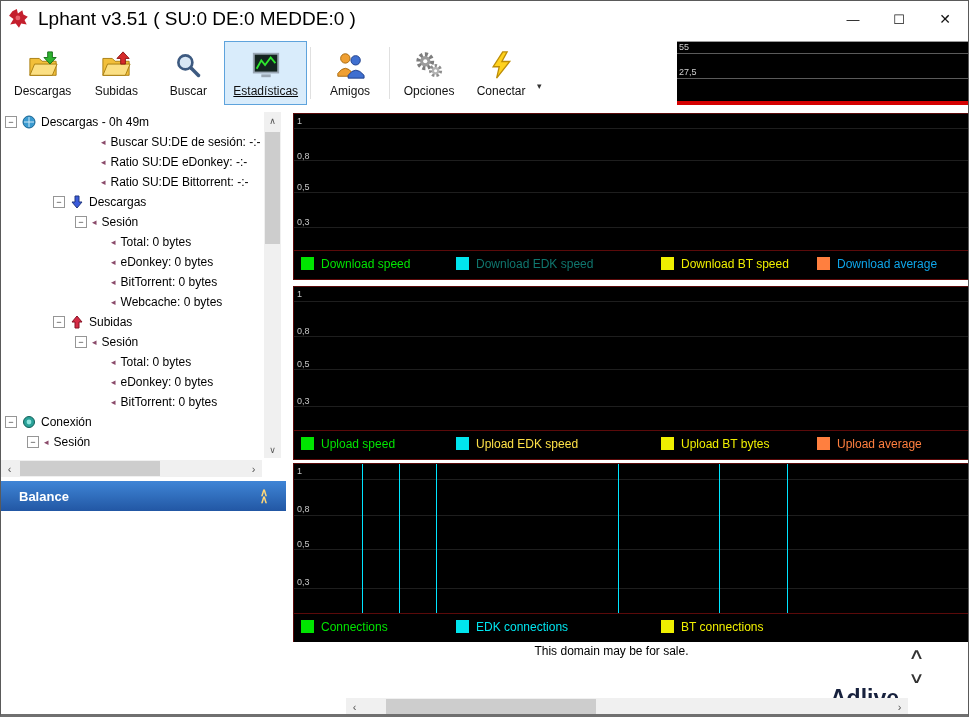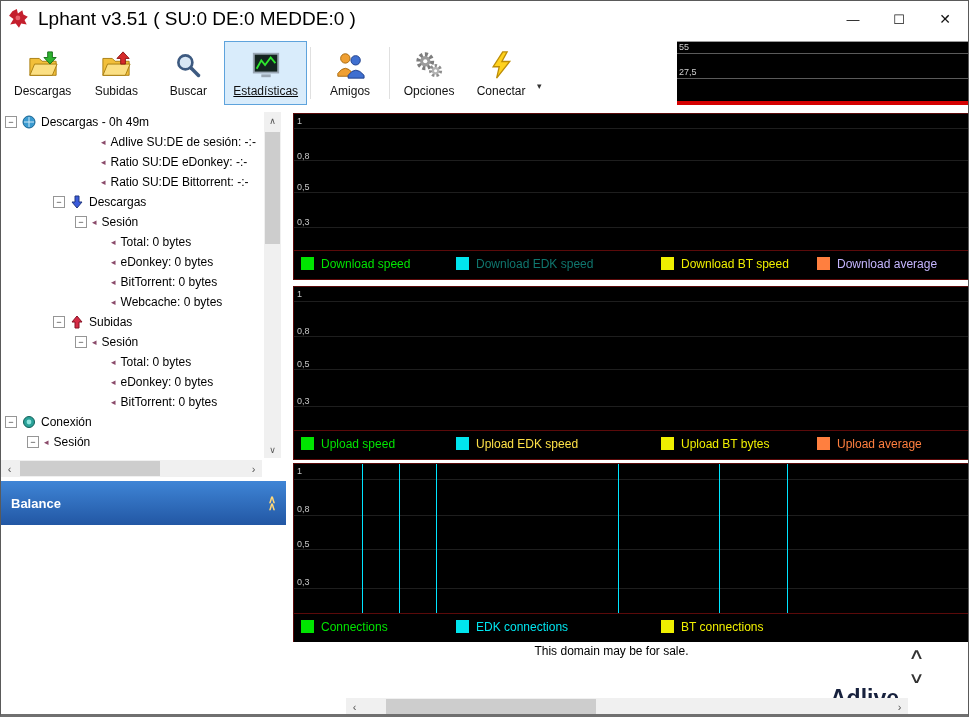--- a/index.html
+++ b/index.html
@@ -62,22 +62,22 @@
   .tree-vthumb { top:20px; height:112px; }
   .hscroll { position:absolute; background:#f0f0f0; }
   .tree-hscroll { top:351px; left:0; width:261px; height:17px; }
   .hs-btn { position:absolute; top:0; width:17px; height:17px; display:flex; align-items:center; justify-content:center; font-size:11px; color:#555; }
   .hs-btn.left { left:0; }
   .hs-btn.right { right:0; }
   .hs-thumb { position:absolute; top:1px; height:15px; background:#cdcdcd; }
   .tree-hthumb { left:19px; width:140px; }
 
   
-  .balance-header { position:absolute; top:372px; left:0; width:285px; height:44px;
-    background:linear-gradient(to bottom,#3f85d6,#2257a4); display:flex; align-items:center; justify-content:space-between; padding:0 10px; }
+  .balance-header { position:absolute; top:372px; left:0; width:285px; height:30px;
+    background:linear-gradient(to bottom,#3f85d6,#2257a4); display:flex; align-items:center; justify-content:space-between; padding:0 18px; }
   .balance-title { color:#fff; font-weight:bold; font-size:13px; }
   .balance-collapse { display:flex; flex-direction:column; line-height:7px; color:#ffd879; font-size:11px; font-weight:bold; }
 
   
   .chart { position:absolute; left:292px; width:677px; background:#000; border:1px solid #5a0a0a; }
   .chart1 { top:112px; height:167px; }
   .chart2 { top:285px; height:174px; }
   .chart3 { top:462px; height:179px; }
   .plot { position:relative; border-bottom:1px solid #5a0a0a; overflow:hidden; }
   .chart1 .plot { height:137px; }
@@ -225,21 +225,21 @@
       <span class="expander">−</span>
       <svg class="ticon" viewBox="0 0 14 14">
         <circle cx="7" cy="7" r="6" fill="#3a9ad0" stroke="#16628f"></circle>
         <path d="M2 7 h10 M7 2 v10" stroke="#cfe9f7" stroke-width="1"></path>
       </svg>
       <span>Descargas - 0h 49m</span>
     </div>
 
     <div class="tree-row t1">
       <span class="bullet">◂</span>
-      <span>Adlive SU:DE de sesión: -:-</span>
+      <span>Buscar SU:DE de sesión: -:-</span>
     </div>
 
     <div class="tree-row t1">
       <span class="bullet">◂</span>
       <span>Ratio SU:DE eDonkey: -:-</span>
     </div>
 
     <div class="tree-row t1">
       <span class="bullet">◂</span>
       <span>Ratio SU:DE Bittorrent: -:-</span>
@@ -364,21 +364,21 @@
     <div class="leg">
       <span class="sw" style="background: rgb(0, 229, 238);"></span>
       <span style="color: #0f766e;">Download EDK speed</span>
     </div>
     <div class="leg">
       <span class="sw" style="background: rgb(239, 239, 0);"></span>
       <span style="color: rgb(239, 239, 0);">Download BT speed</span>
     </div>
     <div class="leg">
       <span class="sw" style="background: rgb(255, 127, 63);"></span>
-      <span style="color: #c4b5fd;">Download average</span>
+      <span style="color: #0ea5e9;">Download average</span>
     </div>
   </div>
 </div>
 
 <div class="chart chart2">
   <div class="plot">
     <div class="ygrid yg1"></div>
     <div class="ygrid yg2"></div>
     <div class="ygrid yg3"></div>
     <div class="ygrid yg4"></div>

